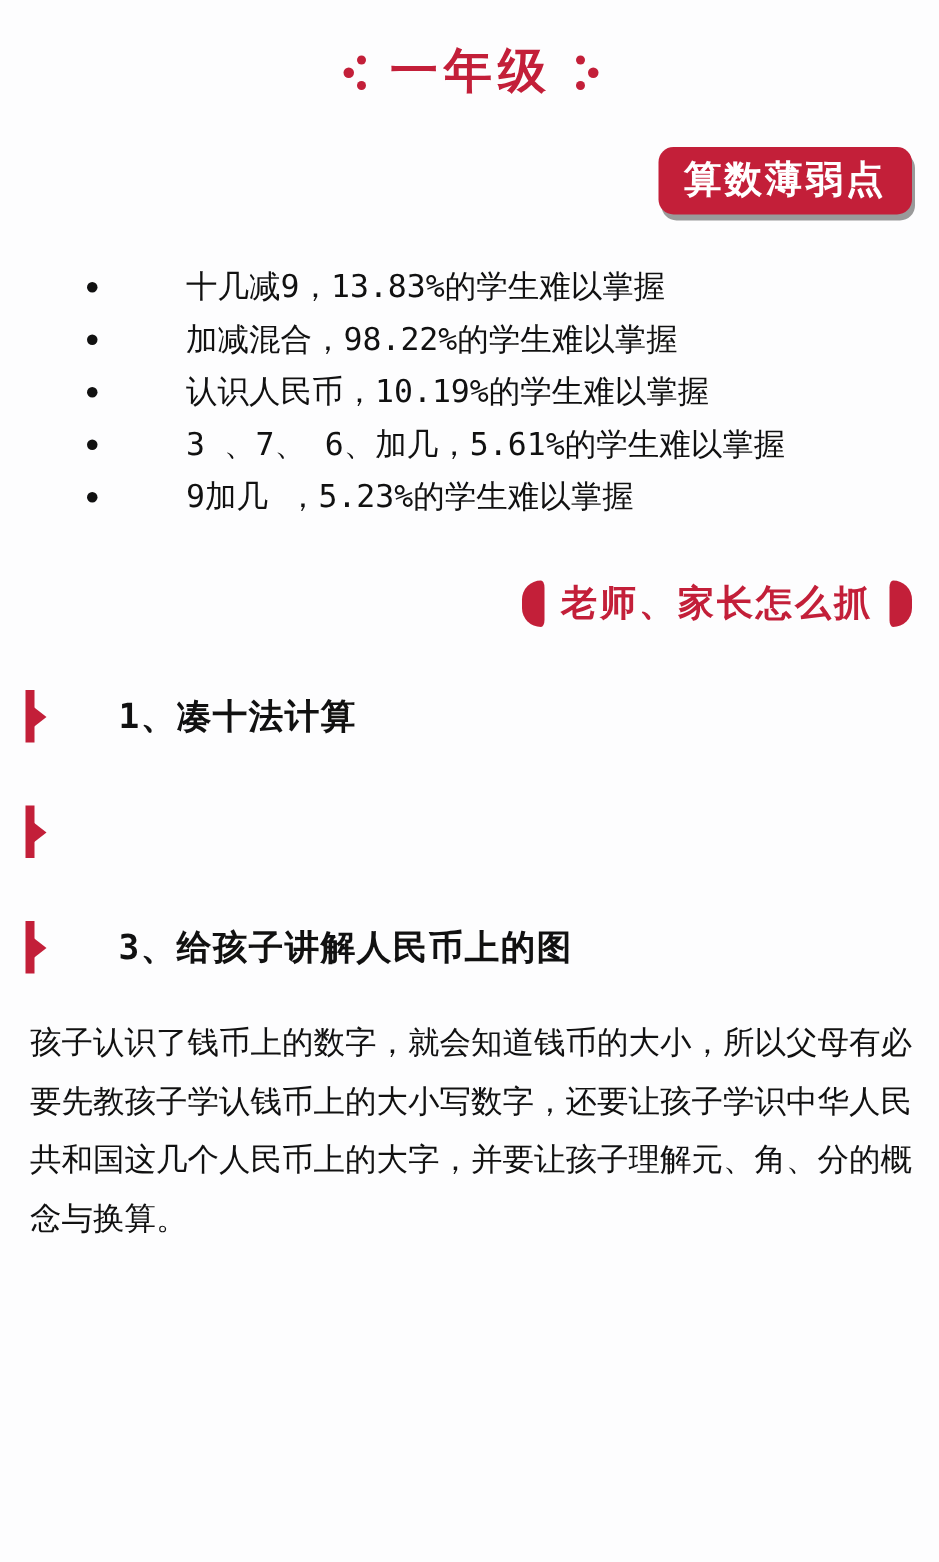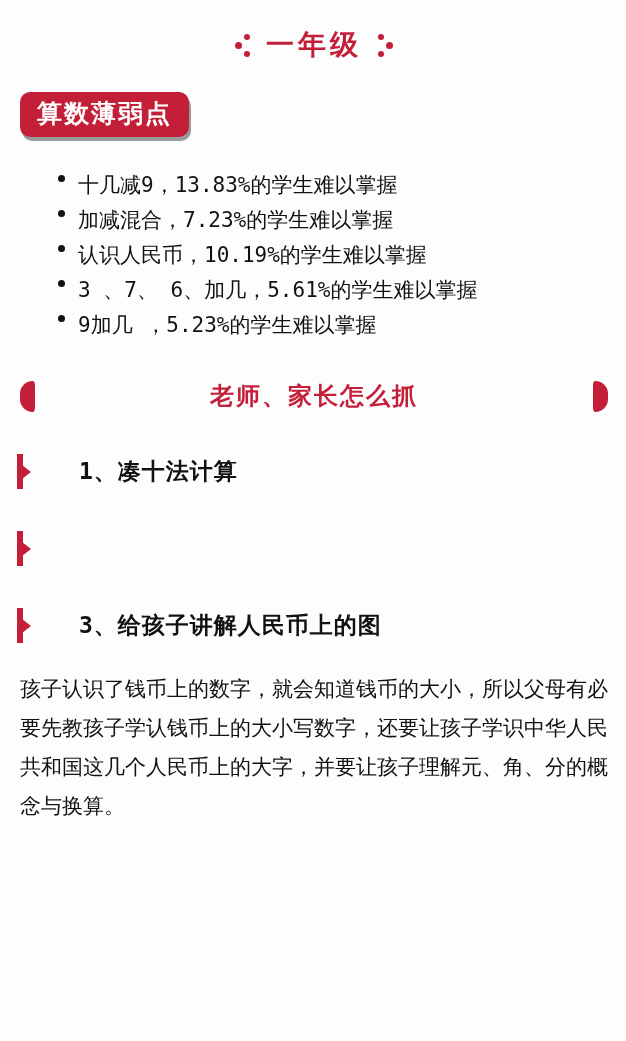--- a/index.html
+++ b/index.html
@@ -21,54 +21,55 @@
     overflow:hidden;
   }
 
   
   .title-row{
     display:flex;justify-content:center;align-items:center;gap:16px;
     margin-top:2px;
   }
   .title-text{
     color:var(--red);
-    font-size:28px;font-weight:bold;letter-spacing:4px;
+    font-size:32px;font-weight:bold;letter-spacing:4px;
   }
   .dots{position:relative;width:15px;height:23px;flex:none;}
   .dots i{position:absolute;width:6px;height:6px;border-radius:50%;background:var(--red);}
   .dots-left i:nth-child(1){right:0;top:0;}
   .dots-left i:nth-child(2){left:0;top:8px;width:7px;height:7px;}
   .dots-left i:nth-child(3){right:0;top:17px;}
   .dots-right i:nth-child(1){left:0;top:0;}
   .dots-right i:nth-child(2){right:0;top:8px;width:7px;height:7px;}
   .dots-right i:nth-child(3){left:0;top:17px;}
 
   
-  .badge-wrap{display:flex;justify-content:flex-start;margin-top:28px;font-family:Liberation Mono, monospace;}
+  .badge-wrap{display:flex;justify-content:flex-end;margin-top:28px;font-family:Liberation Mono, monospace;}
   .badge{
     background:var(--red);color:#ffffff;
     font-size:25px;font-weight:bold;letter-spacing:2px;
     padding:5px 17px 7px;
     border-radius:10px;
     box-shadow:2px 4px 0 var(--shadow);
   }
 
   
   .weak-list{list-style:none;margin:38px 0 0 38px;padding:0;}
   .weak-list li{
-    display:flex;align-items:flex-start;
+    display:flex;align-items:center;
     font-size:21px;line-height:21px;
     margin-bottom:14px;
     font-weight:500;
+    gap:46px;
   }
   .bullet{width:7px;height:7px;border-radius:50%;background:var(--ink);margin-right:13px;flex:none;}
 
   
   .section-header-row{
-    display:flex;justify-content:space-between;align-items:center;gap:11px;
+    display:flex;justify-content:flex-end;align-items:center;gap:11px;
     margin-top:44px;
   }
   .crescent{width:15px;height:31px;background:var(--red);flex:none;}
   .crescent-left{border-radius:16px 3px 3px 16px / 16px 6px 6px 16px;}
   .crescent-right{border-radius:3px 16px 16px 3px / 6px 16px 16px 6px;}
   .section-header-text{
     color:var(--red);font-size:24px;font-weight:bold;letter-spacing:2px;
   }
 
   
@@ -115,21 +116,21 @@
     <span class="badge">算数薄弱点</span>
   </div>
 
   <ul class="weak-list">
     <li>
       <span class="bullet"></span>
       <span>十几减9，13.83%的学生难以掌握</span>
     </li>
     <li>
       <span class="bullet"></span>
-      <span>加减混合，7.23%的学生难以掌握</span>
+      <span>加减混合，98.22%的学生难以掌握</span>
     </li>
     <li>
       <span class="bullet"></span>
       <span>认识人民币，10.19%的学生难以掌握</span>
     </li>
     <li>
       <span class="bullet"></span>
       <span>3 、7、 6、加几，5.61%的学生难以掌握</span>
     </li>
     <li>

